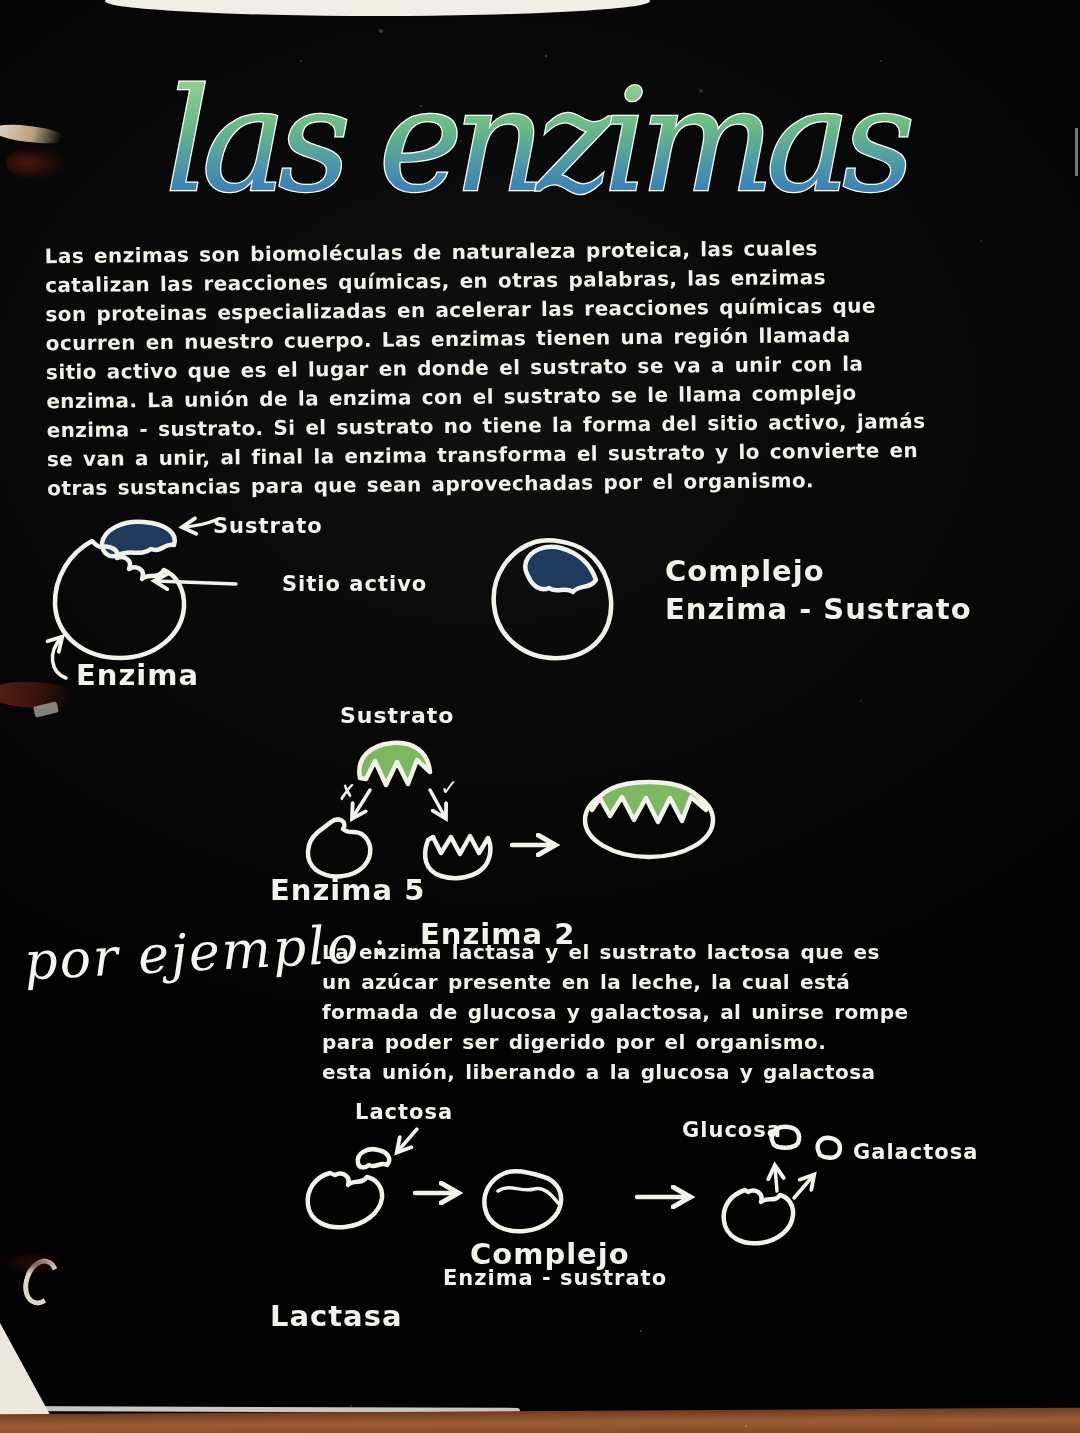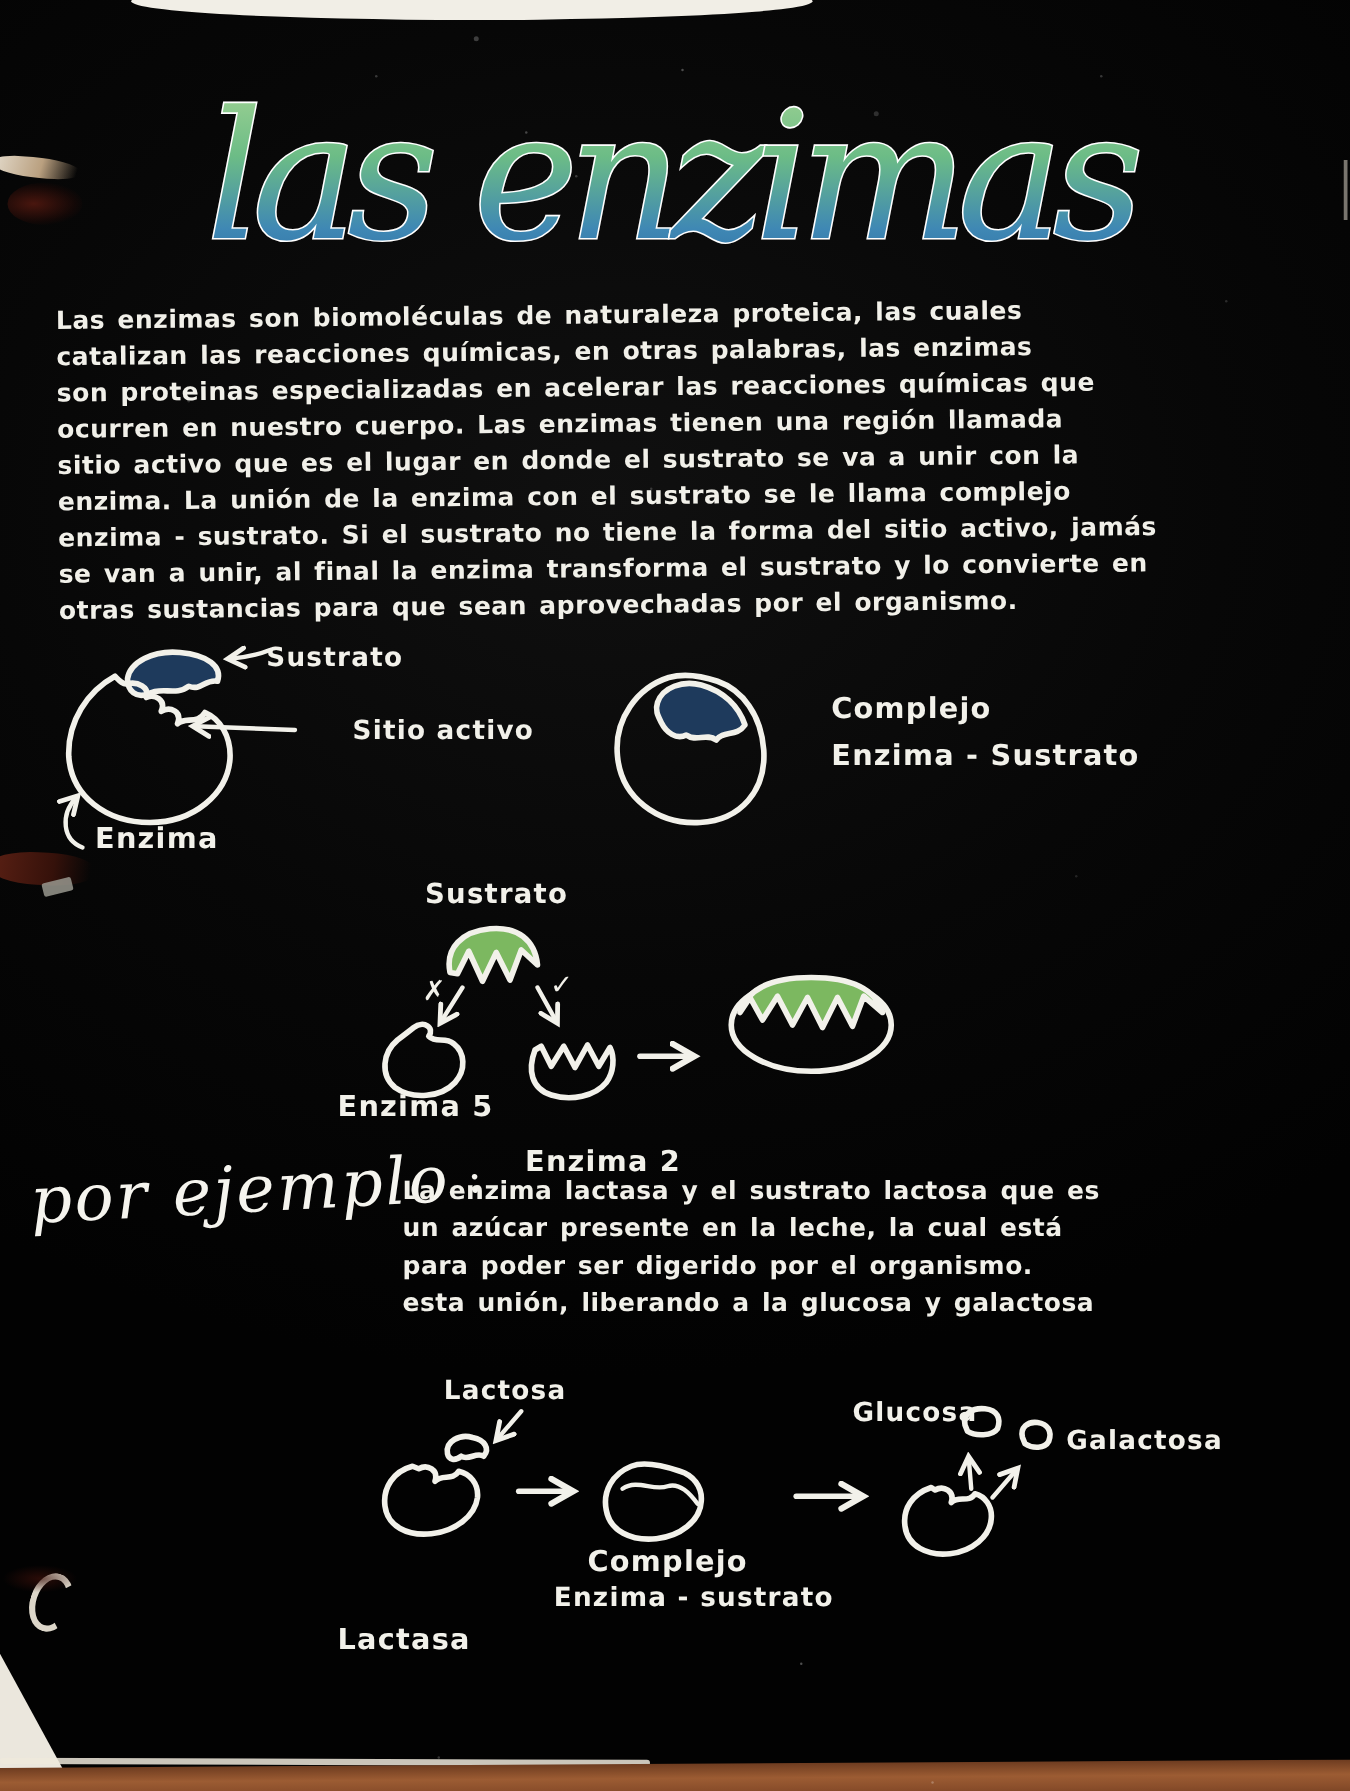--- a/index.html
+++ b/index.html
@@ -35,21 +35,21 @@
       520px 390px 0 0 rgba(255,255,255,.18), 640px 1330px 0 0 rgba(255,255,255,.3),
       745px 1425px 0 0 rgba(255,255,255,.25), 350px 1405px 0 0 rgba(255,255,255,.2),
       980px 240px 0 0 rgba(255,255,255,.15), 150px 320px 0 0 rgba(255,255,255,.14),
       860px 700px 0 0 rgba(255,255,255,.12), 300px 60px 0 0 rgba(255,255,255,.2);}
   
   .intro{position:absolute;left:46px;top:239px;width:990px;transform:rotate(-0.6deg);}
   .intro div{height:29px;font:bold 20px "DejaVu Sans",sans-serif;color:#f1f0e9;
     letter-spacing:.4px;word-spacing:2.5px;white-space:nowrap;}
   .hl{position:absolute;font:bold 22px "DejaVu Sans",sans-serif;color:#f2f1ea;letter-spacing:1px;white-space:nowrap;}
   .hl.small{font-size:21px;}
-  .hl.big{font-size:23px;}
+  .hl.big{font-size:29px;}
   .lead{position:absolute;left:24px;top:922px;font:italic 52px "DejaVu Serif",serif;color:#f5f4ee;
         transform:rotate(-3deg);letter-spacing:2px;white-space:nowrap;}
   .lead .colon{font-style:normal;font-size:34px;vertical-align:6px;margin-left:14px;}
   .example{position:absolute;left:322px;top:940px;width:660px;}
   .example div{height:30px;font:bold 20px "DejaVu Sans",sans-serif;color:#f1f0e9;
     letter-spacing:.4px;word-spacing:2.5px;white-space:nowrap;}
   svg{position:absolute;overflow:visible;}
   .ink{stroke:#f2f1ea;stroke-width:4.5;fill:none;stroke-linecap:round;stroke-linejoin:round;}
   .ink.thin{stroke-width:3.5;}
   .blue-fill{fill:#1e3a5c;}
@@ -138,20 +138,21 @@
   <div class="hl" style="left:340px;top:703px;">Sustrato</div>
   <div class="hl big" style="left:270px;top:873px;">Enzima 5</div>
   <div class="hl big" style="left:420px;top:917px;text-align:center;">Enzima 2</div>
 
   <div class="lead">
     <span>por ejemplo</span><span class="colon">:</span>
   </div>
   <div class="example">
     <div>La enzima lactasa y el sustrato lactosa que es</div>
     <div>un azúcar presente en la leche, la cual está</div>
+    <div>formada de glucosa y galactosa, al unirse rompe</div>
     <div>para poder ser digerido por el organismo.</div>
     <div>esta unión, liberando a la glucosa y galactosa</div>
   </div>
 
   <svg style="left:130px;top:1095px;" width="860" height="215" viewBox="0 0 860 215">
     <defs>
       <marker id="ah3" viewBox="0 0 10 10" refX="7" refY="5" markerWidth="5.5" markerHeight="5.5" orient="auto-start-reverse">
         <path d="M1,1 L8,5 L1,9" fill="none" stroke="#f2f1ea" stroke-width="2" stroke-linecap="round"></path>
       </marker>
     </defs>

